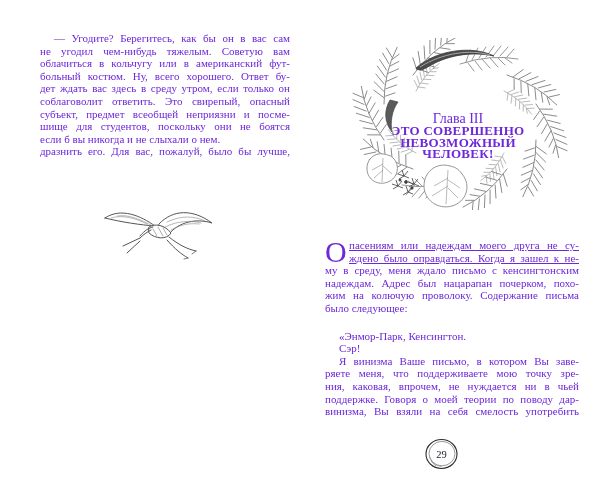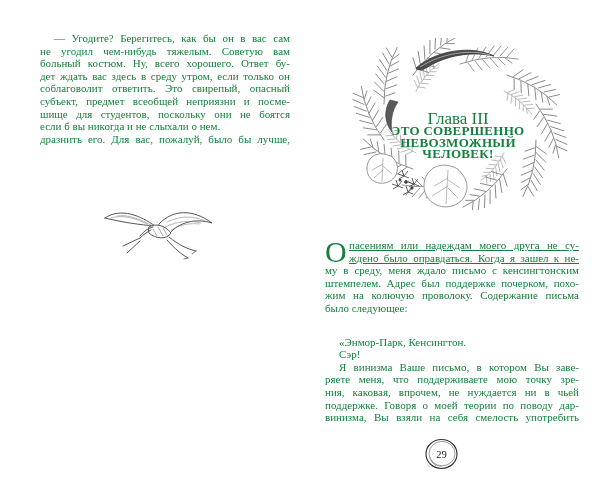--- a/index.html
+++ b/index.html
@@ -1,59 +1,60 @@
 <!DOCTYPE html>
 <html lang="ru"><head>
 <meta charset="utf-8">
 <style>
   html,body { margin:0; padding:0; background:#ffffff; }
   .stage {
     position:relative; width:600px; height:480px; background:#ffffff;
     font-family:"Liberation Serif","DejaVu Serif",serif;
-    color:#15803d; overflow:hidden;
+    color:#6d28d9; overflow:hidden;
   }
   
   .textblock { position:absolute; font-size:11px; line-height:12.6px; }
   .line { white-space:nowrap; text-align:justify; text-align-last:justify; }
   .line.end { text-align-last:left; }
   .line.plain { text-align:left; text-align-last:left; }
   .indent { text-indent:14px; }
   
   .left-text { left:40px; top:32px; width:250px; }
   
   .right-text { left:325px; top:239px; width:254px; }
   .dc-row { display:flex; align-items:flex-start; }
   .dropcap {
     flex:0 0 auto; width:24px; font-size:30px; line-height:25px;
     font-weight:normal; margin-top:0px;
   }
   .dc-lines { flex:1 1 auto; min-width:0;text-decoration:underline; }
-  .letter { margin-top:21px; }
+  .letter { margin-top:15px; }
   
   .chapter {
     position:absolute; left:378px; top:112px; width:160px; text-align:center;
   }
-  .chapter .kicker { font-size:17px; line-height:13px;font-family:Liberation Serif, serif; }
+  .chapter .kicker { font-size:14px; line-height:13px;font-family:Liberation Serif, serif; }
   .chapter .title-line {
     font-size:13px; line-height:11.6px; font-weight:bold; letter-spacing:.3px;
   }
   
   .wreath { position:absolute; left:350px; top:38px; }
   .ptero  { position:absolute; left:101px; top:196px; }
   .pagenum { position:absolute; left:423px; top:437px; }
   svg { display:block; }
 </style>
 </head>
 <body>
 
 <div class="stage">
 
   <div class="textblock left-text">
     <div class="line indent">— Угодите? Берегитесь, как бы он в вас сам</div>
     <div class="line">не угодил чем-нибудь тяжелым. Советую вам</div>
+    <div class="line">облачиться в кольчугу или в американский фут-</div>
     <div class="line">больный костюм. Ну, всего хорошего. Ответ бу-</div>
     <div class="line">дет ждать вас здесь в среду утром, если только он</div>
     <div class="line">соблаговолит ответить. Это свирепый, опасный</div>
     <div class="line">субъект, предмет всеобщей неприязни и посме-</div>
     <div class="line">шище для студентов, поскольку они не боятся</div>
     <div class="line end">если б вы никогда и не слыхали о нем.</div>
     <div class="line">дразнить его. Для вас, пожалуй, было бы лучше,</div>
   </div>
 
   <div class="ptero">
@@ -141,21 +142,21 @@
 
   <div class="textblock right-text">
     <div class="dc-row">
       <span class="dropcap">О</span>
       <div class="dc-lines">
         <div class="line">пасениям или надеждам моего друга не су-</div>
         <div class="line">ждено было оправдаться. Когда я зашел к не-</div>
       </div>
     </div>
     <div class="line">му в среду, меня ждало письмо с кенсингтонским</div>
-    <div class="line">штемпелем. Адрес был поддержке почерком, похо-</div>
+    <div class="line">надеждам. Адрес был нацарапан почерком, похо-</div>
     <div class="line">жим на колючую проволоку. Содержание письма</div>
     <div class="line end">было следующее:</div>
 
     <div class="letter">
       <div class="line plain indent">«Энмор-Парк, Кенсингтон.</div>
       <div class="line plain indent">Сэр!</div>
       <div class="line indent">Я винизма Ваше письмо, в котором Вы заве-</div>
       <div class="line">ряете меня, что поддерживаете мою точку зре-</div>
       <div class="line">ния, каковая, впрочем, не нуждается ни в чьей</div>
       <div class="line">поддержке. Говоря о моей теории по поводу дар-</div>

